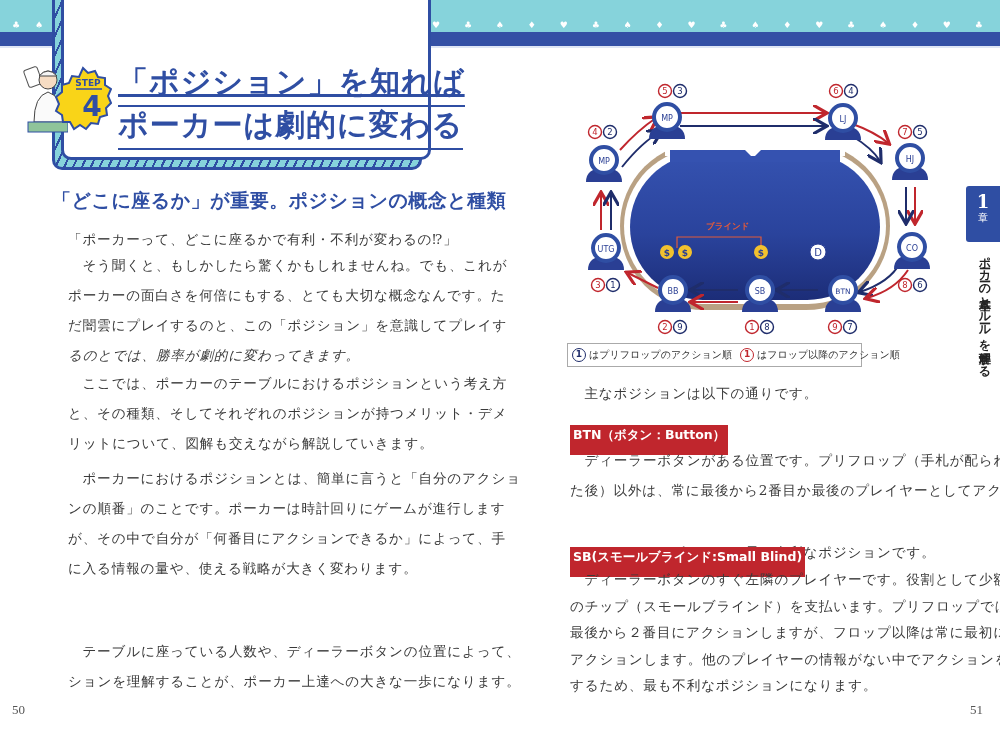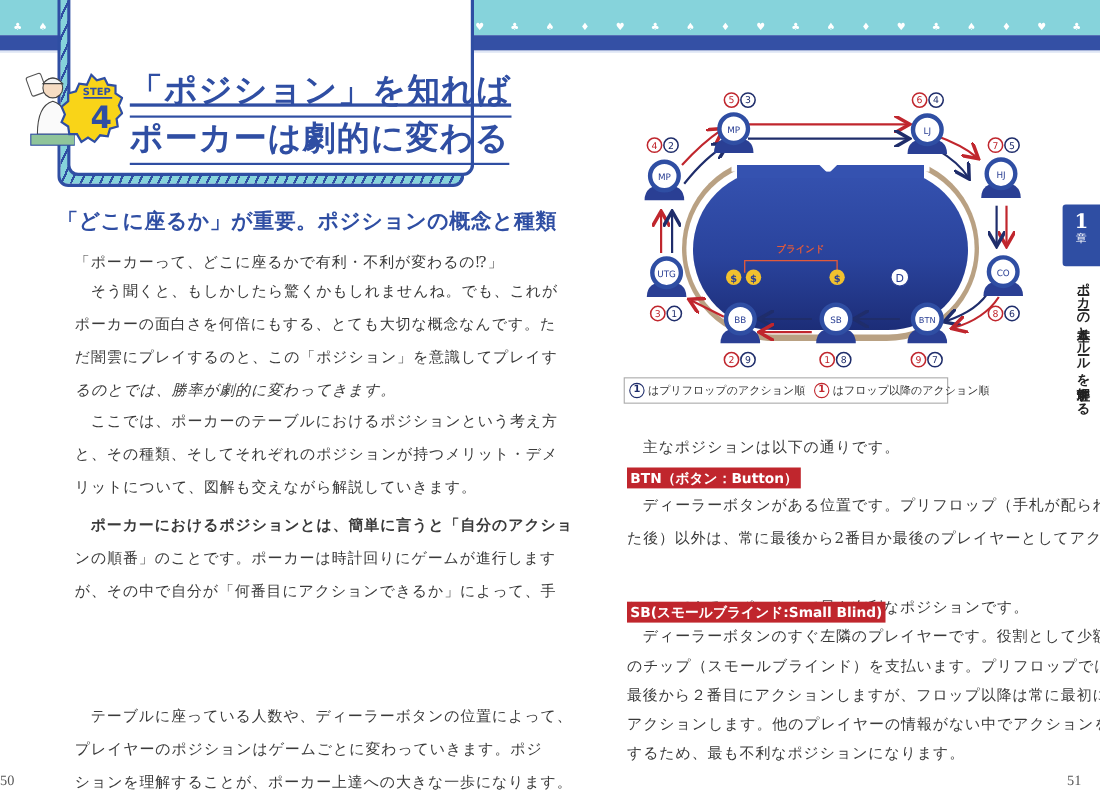--- a/index.html
+++ b/index.html
@@ -36,21 +36,21 @@
   
   .para { position: absolute; font-size: 13.6px; line-height: 32.7px; color: #3a3a3a; letter-spacing: 0.8px; }
   .para p { white-space: nowrap; }
   .left-col { left: 68px; width: 395px; }
   .right-col { left: 570px; width: 385px; }
 
   .page-num { position: absolute; top: 702px; font-size: 13px; color: #555; font-family: "Liberation Serif", serif; }
 
   
   .tag { position: absolute; left: 570px; background: #c0262d; color: #fff; font-family: "DejaVu Sans", sans-serif; font-weight: bold;
-    font-size: 12.5px; padding: 1px 3px; white-space: nowrap; height: 19px; line-height: 17px; }
+    font-size: 12.5px; padding: 1px 3px; white-space: nowrap; height: 30px; line-height: 17px; }
 
   
   .chapter-tab { position: absolute; left: 966px; top: 186px; width: 34px; height: 56px; background: #2f4ea3; border-radius: 3px 0 0 3px;
     color: #fff; text-align: center; font-family: "DejaVu Serif", serif; }
   .chapter-num { display: block; font-size: 18px; font-weight: bold; margin-top: 6px; line-height: 20px; }
   .chapter-kanji { display: block; font-size: 10px; line-height: 12px; }
   .chapter-title { position: absolute; left: 975px; top: 248px; width: 16px; font-family: "DejaVu Sans", sans-serif; font-weight: bold;
     font-size: 12px; line-height: 13.3px; color: #222; writing-mode: vertical-rl; white-space: nowrap; }
 
   
@@ -104,32 +104,32 @@
   <p style="line-height:30px;font-style:italic;">るのとでは、勝率が劇的に変わってきます。</p>
 </div>
 
 <div class="para left-col" style="top:368px;">
   <p style="line-height:30px;">　ここでは、ポーカーのテーブルにおけるポジションという考え方</p>
   <p style="line-height:30px;">と、その種類、そしてそれぞれのポジションが持つメリット・デメ</p>
   <p style="line-height:30px;">リットについて、図解も交えながら解説していきます。</p>
 </div>
 
 <div class="para left-col" style="top:463px;">
-  <p style="line-height:30px;font-weight:bold;">　ポーカーにおけるポジションとは、簡単に言うと「自分のアクショ</p>
+  <p style="line-height:30px;">　ポーカーにおけるポジションとは、簡単に言うと「自分のアクショ</p>
   <p style="line-height:30px;">ンの順番」のことです。ポーカーは時計回りにゲームが進行します</p>
   <p style="line-height:30px;">が、その中で自分が「何番目にアクションできるか」によって、手</p>
+  <p style="line-height:30px;">に入る情報の量や、使える戦略が大きく変わります。</p>
 </div>
 
 <div class="para left-col" style="top:590px;margin-top:46px;">
   <p style="line-height:30px;">　テーブルに座っている人数や、ディーラーボタンの位置によって、</p>
-  <p style="line-height:30px;">プレイヤーのポジションはゲームごとに変わっていきます。ポジ</p>
   <p style="line-height:30px;">ションを理解することが、ポーカー上達への大きな一歩になります。</p>
 </div>
 
-<div class="page-num" style="left:0;">50</div>
+<div class="page-num" style="left:12px;">50</div>
 
 <svg class="diagram" viewBox="0 0 380 270">
   <defs>
     <linearGradient id="felt" x1="0" y1="0" x2="0" y2="1">
       <stop offset="0" stop-color="#3552b0"></stop>
       <stop offset="0.55" stop-color="#2a439c"></stop>
       <stop offset="1" stop-color="#1c2d78"></stop>
     </linearGradient>
     <marker id="ah-red" markerWidth="8" markerHeight="8" refX="6" refY="4" orient="auto">
         <path d="M0,0 L7,4 L0,8" fill="none" stroke="#c0262d" stroke-width="1.6"></path>
@@ -276,21 +276,21 @@
   <span class="legend-item">
     <span class="legend-circle navy">1</span>
     <span>はプリフロップのアクション順</span>
   </span>
   <span class="legend-item">
     <span class="legend-circle red">1</span>
     <span>はフロップ以降のアクション順</span>
   </span>
 </div>
 
-<div class="para right-col" style="top:396px;font-family:Liberation Mono, monospace;">
+<div class="para right-col" style="top:380px;">
   <p style="line-height:26px;">　主なポジションは以下の通りです。</p>
 </div>
 
 <div class="tag" style="top:425px;">BTN（ボタン：Button）</div>
 <div class="para right-col" style="top:445px;">
   <p style="line-height:30px;">　ディーラーボタンがある位置です。プリフロップ（手札が配られ</p>
   <p style="line-height:30px;">た後）以外は、常に最後から2番目か最後のプレイヤーとしてアク</p>
   <p style="line-height:30px;margin-top:32px;">ションできる、ポーカーで最も有利なポジションです。</p>
 </div>
 

